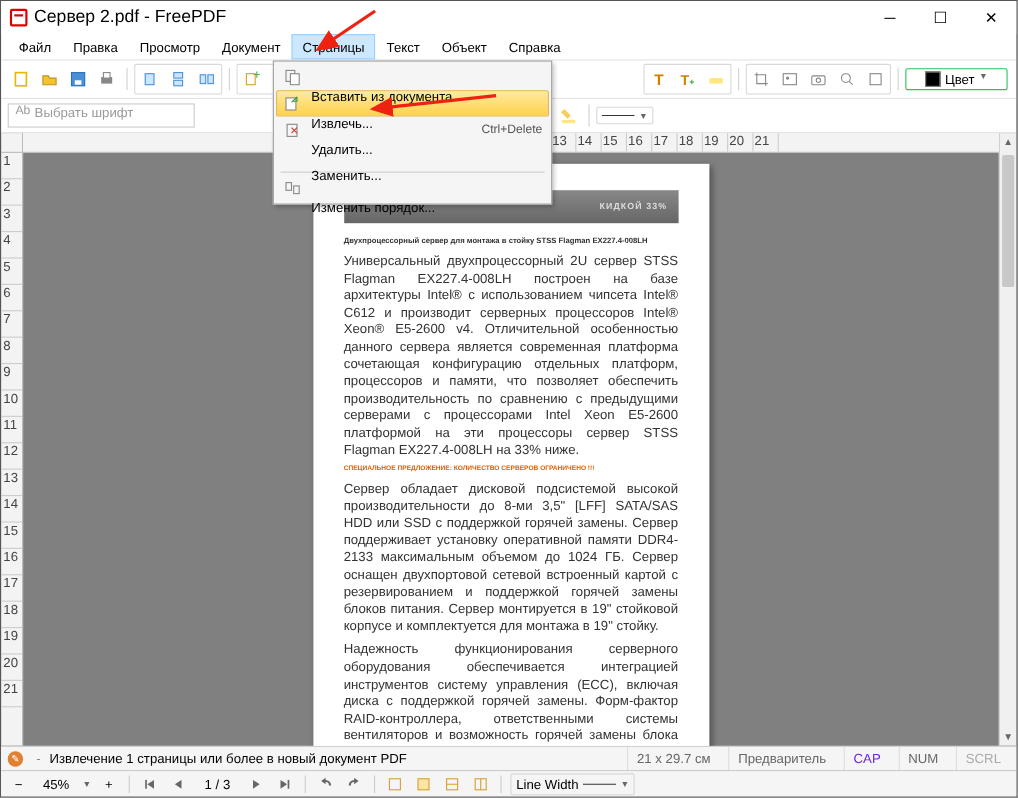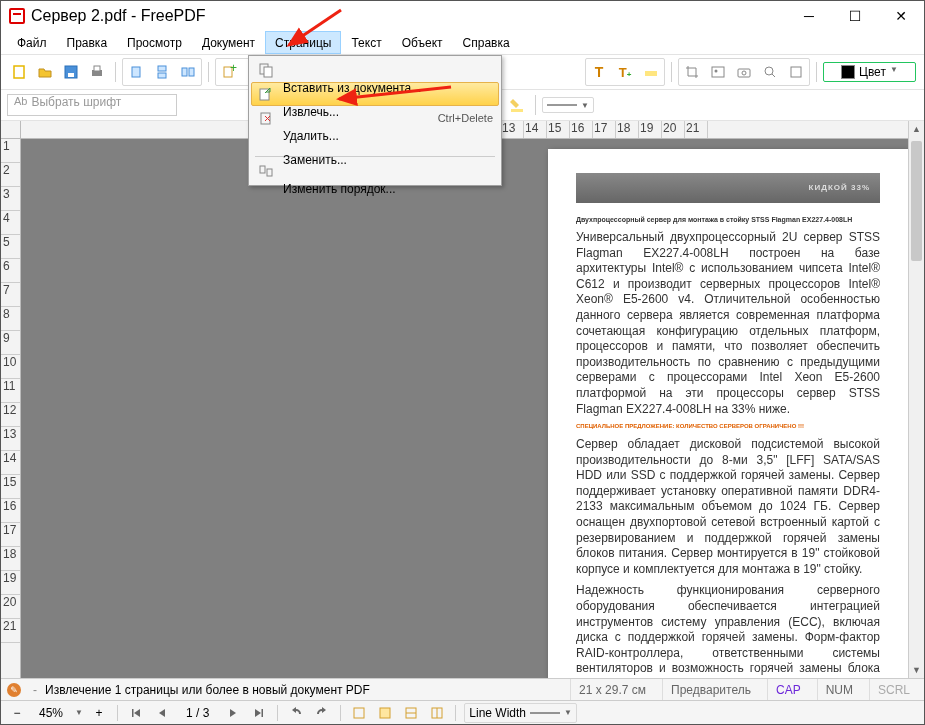--- a/index.html
+++ b/index.html
@@ -44,21 +44,21 @@
 .dropdown .shortcut { color: #555; font-size: 11px; }
 .dropdown .dsep { height: 1px; background: #ccc; margin: 2px 4px; }
 
 
 .docarea { flex: 1; display: flex; background: #808080; position: relative; overflow: hidden; }
 .ruler-v { width: 20px; background: #f3f3f3; border-right: 1px solid #bbb; display:flex; flex-direction:column; font-size:8px; color:#444; }
 .ruler-v .tick { height:24px; border-bottom:1px solid #ccc; padding-left:2px;}
 .ruler-h-wrap { position:absolute; top:0; left:20px; right:16px; height:18px; display:flex;}
 .ruler-h { flex:1; background:#f3f3f3; border-bottom:1px solid #bbb; display:flex; font-size:8px; color:#444; overflow:hidden; padding-left:480px;}
 .ruler-h .tick { width:23px; border-right:1px solid #ccc; text-align:left; padding-left:1px;}
-.canvas { flex: 1; overflow: auto; padding-top:18px; display:flex; justify-content:flex-end; align-items:flex-start; }
+.canvas { flex: 1; overflow: auto; padding-top:18px; display:flex; justify-content:center; align-items:flex-start; }
 .page { width: 360px; background: #fff; box-shadow: 2px 2px 6px rgba(0,0,0,0.4); margin: 10px 0; padding: 24px 28px; font-size: 6px; line-height: 1.3; color:#333; }
 .page .banner { height: 30px; background: linear-gradient(#888,#666); color:#ddd; font-size:8px; font-weight:bold; display:flex; align-items:center; justify-content:flex-end; padding:0 10px; margin-bottom:12px; letter-spacing:1px;}
 .page h1 { font-size:7px; font-weight:bold; margin-bottom:6px;}
 .page p { margin-bottom:6px; text-align:justify;}
 .page .orange { color:#e06000; font-weight:bold; font-size:6px;}
 .scrollbar-v { width: 16px; background: #f0f0f0; border-left: 1px solid #ccc; position:relative; }
 .scrollbar-v .thumb { position:absolute; top:20px; left:2px; right:2px; height:120px; background:#c8c8c8; border-radius:2px;}
 .scrollbar-v .arr { height:16px; display:flex; align-items:center; justify-content:center; font-size:9px; color:#666;}
 .scrollbar-v .arr.bot{position:absolute; bottom:0; left:0; right:0;}
 

